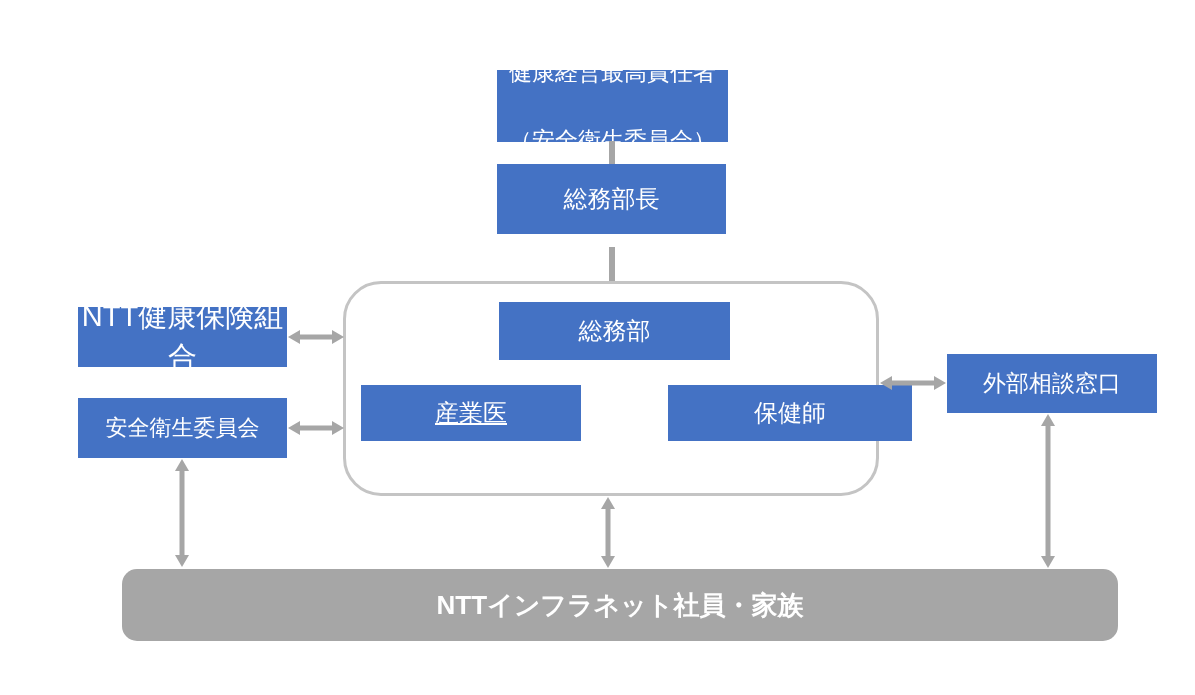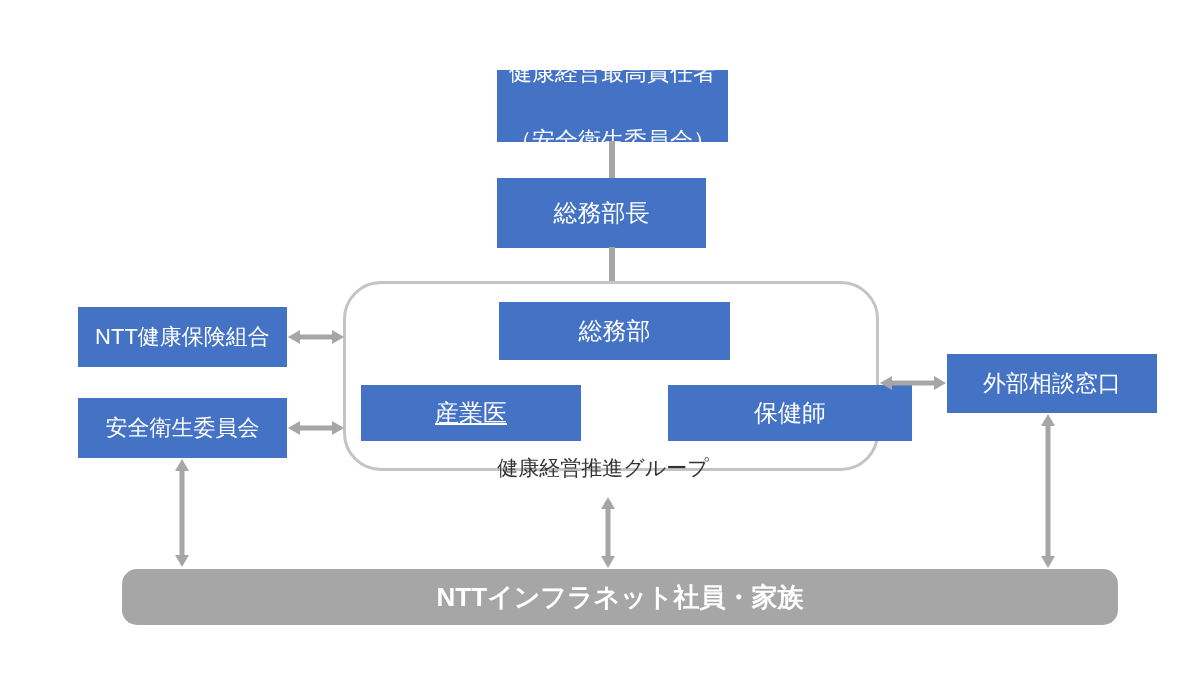--- a/index.html
+++ b/index.html
@@ -27,32 +27,32 @@
     display:flex;flex-direction:column;
     align-items:center;justify-content:center;
     text-align:center;
     font-size:24px;line-height:1.4;
     box-sizing:border-box;
     gap:36px;
   }
   .bnode span{display:block;}
   
   .n-chief   {left:497px;top:70px; width:231px;height:72px;font-size:23px;}
-  .n-manager {left:497px;top:178px;width:209px;height:70px;}
-  .n-kenpo   {left:78px; top:307px;width:209px;height:60px;font-size:22px;}
+  .n-manager {left:497px;top:164px;width:229px;height:70px;}
+  .n-kenpo   {left:78px; top:307px;width:209px;height:60px;font-size:29px;}
   .n-anzen   {left:78px; top:398px;width:209px;height:60px;font-size:22px;}
   .n-gaibu   {left:947px;top:354px;width:210px;height:59px;font-size:23px;}
   
   .connector{position:absolute;background:var(--arrow-gray);width:6px;}
   .c1{left:609px;top:141px;height:38px;}
   .c2{left:609px;top:247px;height:36px;}
   
   .group-box{
     position:absolute;
-    left:343px;top:281px;width:536px;height:190px;
+    left:343px;top:281px;width:536px;height:215px;
     border:3px solid var(--group-border);
     border-radius:38px;
     background:var(--background);
     box-sizing:border-box;
   }
   .group-box .bnode{font-size:24px;}
   .g-somubu  {left:153px;top:18px; width:231px;height:58px;}
   .g-sangyoi {left:15px; top:101px;width:220px;height:56px;text-decoration:underline;}
   .g-hokenshi{left:281px;top:101px;width:244px;height:56px;margin-left:41px;}
   .g-caption{
@@ -80,21 +80,21 @@
   .arrow-v::after{bottom:0;border-top:12px solid var(--arrow-gray);}
   .a-kenpo {left:288px;top:330px;width:56px;height:14px;}
   .a-anzen {left:288px;top:421px;width:56px;height:14px;}
   .a-gaibu {left:880px;top:376px;width:66px;height:14px;}
   .a-vleft {left:175px;top:459px;width:14px;height:108px;}
   .a-vmid  {left:601px;top:497px;width:14px;height:71px;}
   .a-vright{left:1041px;top:414px;width:14px;height:154px;}
   
   .bottom-bar{
     position:absolute;
-    left:122px;top:569px;width:996px;height:56px;
+    left:122px;top:569px;width:996px;height:72px;
     background:var(--bar-gray);
     border-radius:15px;
     color:var(--box-text);
     font-size:26px;font-weight:bold;
     display:flex;align-items:center;justify-content:center;
     text-align:center;
   }
 </style>
 </head>
 <body>
@@ -109,21 +109,20 @@
   <div class="connector c1"></div>
 
   <div class="bnode n-manager">総務部長</div>
 
   <div class="connector c2"></div>
 
   <div class="group-box">
     <div class="bnode g-somubu">総務部</div>
     <div class="bnode g-sangyoi">産業医</div>
     <div class="bnode g-hokenshi">保健師</div>
-    <div class="g-caption">健康経営推進グループ</div>
   </div>
 
   <div class="bnode n-kenpo">NTT健康保険組合</div>
   <div class="bnode n-gaibu">外部相談窓口</div>
   <div class="bnode n-anzen">安全衛生委員会</div>
 
   <div class="arrow arrow-h a-kenpo">
     <div class="shaft"></div>
   </div>
   <div class="arrow arrow-h a-anzen">

